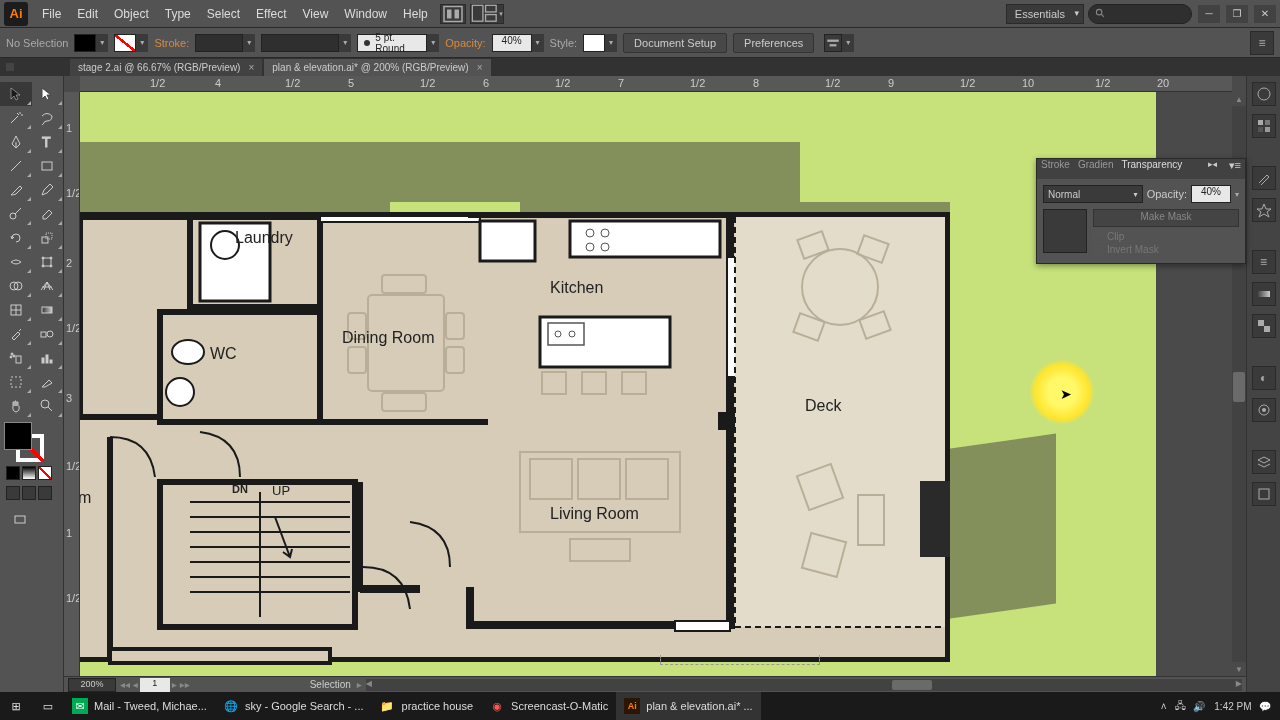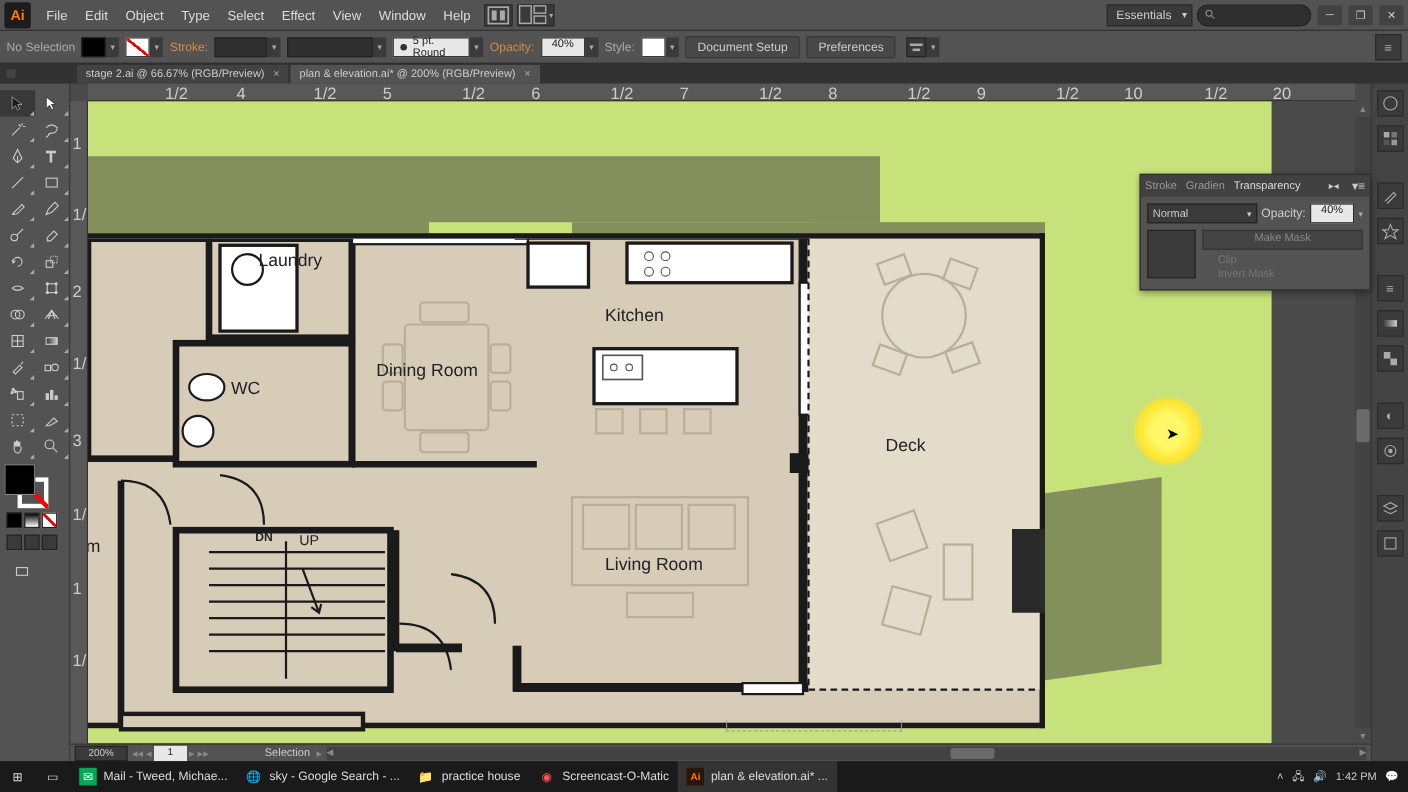--- a/index.html
+++ b/index.html
@@ -51,21 +51,21 @@
 .fs-fill { position: absolute; top: 0; left: 0; width: 28px; height: 28px; background: #000; border: 1px solid #888; }
 .fs-stroke { position: absolute; bottom: 0; right: 4px; width: 28px; height: 28px; background: #535353; border: 4px solid #fff; }
 .fs-stroke::after { content:""; position:absolute; inset:-4px; background: linear-gradient(to top right, transparent 45%, red 45%, red 55%, transparent 55%); }
 .mini-swatches { display: flex; gap: 2px; margin: 4px 0 0 6px; }
 .mini-sw { width: 14px; height: 14px; border: 1px solid #222; }
 
 
 .canvas-wrap { flex: 1; position: relative; background: #4a4a4a; }
 .ruler-h { position: absolute; top: 0; left: 16px; right: 14px; height: 16px; background: #585858; border-bottom: 1px solid #333; overflow: hidden; }
 .ruler-v { position: absolute; top: 16px; left: 0; width: 16px; bottom: 16px; background: #585858; border-right: 1px solid #333; overflow: hidden; }
-.ruler-tick { position: absolute; color: #ccc; font-size: 15px; text-align: center; }
+.ruler-tick { position: absolute; color: #ccc; font-size: 11px; text-align: center; }
 .ruler-h .ruler-tick { top: 1px; }
 .ruler-v .ruler-tick { left: 2px; writing-mode: horizontal-tb; }
 .canvas { position: absolute; top: 16px; left: 16px; right: 14px; bottom: 16px; background: #4a4a4a; overflow: hidden; }
 .artboard { position: absolute; top: 0; left: 0; right: 76px; bottom: 0; background: #c7e27a; }
 .grass-shadow1 { position: absolute; top: 50px; left: 0; width: 310px; height: 100px; background: #84905c; }
 .grass-shadow2 { position: absolute; top: 50px; left: 310px; width: 410px; height: 60px; background: #84905c; }
 .grass-shadow2b { position: absolute; top: 110px; left: 440px; width: 280px; height: 40px; background: #84905c; }
 .grass-shadow3 { position: absolute; top: 110px; left: 660px; width: 210px; height: 90px; background: #84905c; }
 .grass-shadow4 { position: absolute; top: 350px; right: 100px; width: 120px; height: 170px; background: #84905c; transform: skewY(-8deg); }
 .floorplan { position: absolute; top: 120px; left: 0; width: 870px; height: 450px; background: #d6ccb8; border: 5px solid #1a1a1a; border-left: none; }
@@ -76,21 +76,21 @@
 
 .highlight-cursor { position: absolute; width: 64px; height: 64px; border-radius: 50%; background: radial-gradient(circle, #fff96a 30%, #ffe52e 60%, rgba(255,229,46,0) 72%); }
 .cursor-arrow { position: absolute; font-size: 14px; color: #000; }
 
 
 .right-strip { width: 34px; background: #444; border-left: 1px solid #323232; display: flex; flex-direction: column; align-items: center; padding-top: 6px; gap: 8px; }
 .panel-icon { width: 24px; height: 24px; background: #3a3a3a; border: 1px solid #2a2a2a; display: flex; align-items: center; justify-content: center; color: #aaa; font-size: 12px; }
 
 
 .float-panel { position: absolute; top: 158px; right: 34px; width: 210px; background: #535353; border: 1px solid #2a2a2a; box-shadow: 0 2px 6px rgba(0,0,0,0.4); font-size: 11px; color: #ccc; }
-.float-tabs { display: flex; background: #414141; height: 20px; align-items: center; padding: 0 4px; gap: 8px; }
+.float-tabs { display: flex; background: #414141; height: 20px; padding: 0 4px; gap: 8px; }
 .float-tab { color: #999; font-size: 10px; }
 .float-tab.active { color: #ddd; }
 .float-body { padding: 6px; }
 .float-row { display: flex; align-items: center; gap: 4px; margin-bottom: 6px; }
 .blend-dd { flex:1; height: 18px; background: #3a3a3a; border: 1px solid #222; color: #ccc; font-size: 10px; padding: 1px 4px; display: flex; align-items: center; position: relative; }
 .blend-dd::after { content: "▾"; position: absolute; right: 4px; font-size: 8px; }
 .op-input { width: 40px; height: 18px; background: #e8e8e8; border: 1px solid #222; color: #222; font-size: 10px; text-align: center; }
 .thumb-row { display: flex; gap: 6px; }
 .thumb { width: 44px; height: 44px; background: #3a3a3a; border: 1px solid #222; }
 .mask-opts { flex: 1; font-size: 10px; color: #777; }
@@ -100,21 +100,21 @@
 
 
 .scroll-v { position: absolute; right: 0; top: 16px; bottom: 16px; width: 14px; background: #424242; }
 .scroll-v-thumb { position: absolute; left: 1px; width: 12px; top: 48%; height: 30px; background: #6a6a6a; border-radius: 2px; }
 .scroll-arrow { position: absolute; width: 14px; height: 14px; background: #4a4a4a; color: #888; font-size: 8px; display:flex; align-items:center; justify-content:center;}
 
 
 .statusbar { position: absolute; left: 64px; right: 34px; bottom: 0; height: 16px; background: #535353; display: flex; align-items: center; font-size: 10px; color: #ccc; border-top: 1px solid #333; }
 .zoom-dd { width: 48px; height: 14px; background: #3a3a3a; border: 1px solid #222; margin: 0 4px; font-size: 9px; text-align: center; }
 .nav-num { width: 30px; height: 14px; background: #e8e8e8; color: #222; font-size: 9px; text-align: center; margin: 0 2px; }
-.status-tool { margin-left: 51px; }
+.status-tool { margin-left: 120px; }
 .hscroll { flex: 1; height: 12px; background: #424242; margin: 0 4px; position: relative; }
 .hscroll-thumb { position: absolute; left: 60%; width: 40px; height: 10px; top: 1px; background: #6a6a6a; border-radius: 2px; }
 
 
 .taskbar { position: absolute; bottom: 0; left: 0; right: 0; height: 28px; background: #1a1a1a; display: flex; align-items: center; padding: 0; }
 .task-btn { height: 28px; padding: 0 8px; display: flex; align-items: center; gap: 6px; color: #ddd; font-size: 11px; }
 .task-btn.active { background: #333; }
 .task-icon { width: 16px; height: 16px; display: flex; align-items: center; justify-content: center; font-size: 11px; }
 .tray { margin-left: auto; display: flex; align-items: center; gap: 8px; color: #ccc; font-size: 10px; padding-right: 8px; }
 </style>

